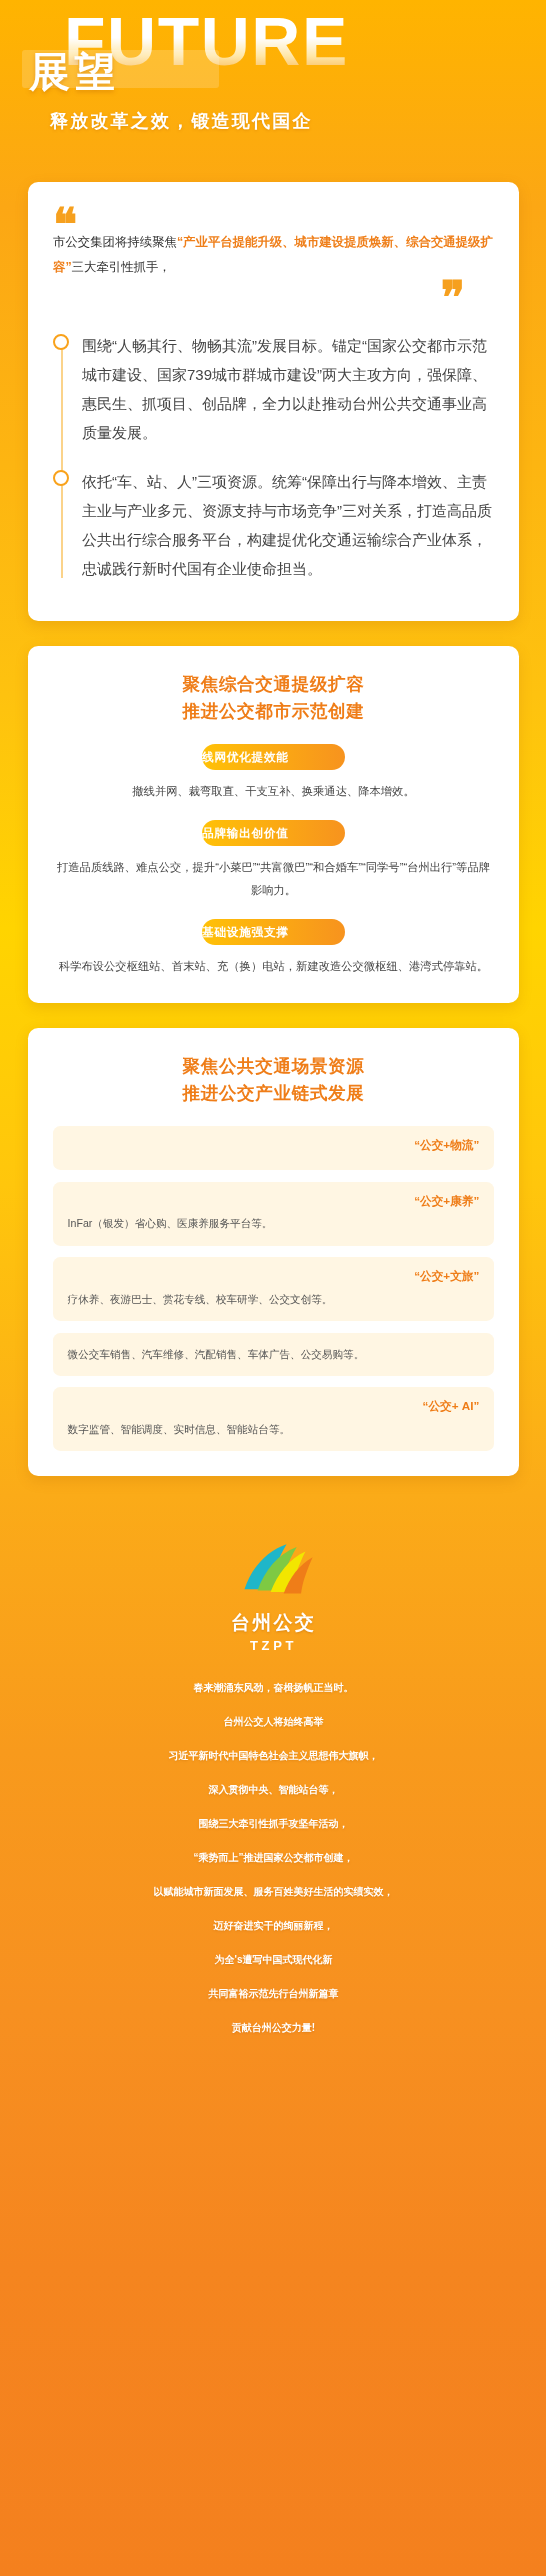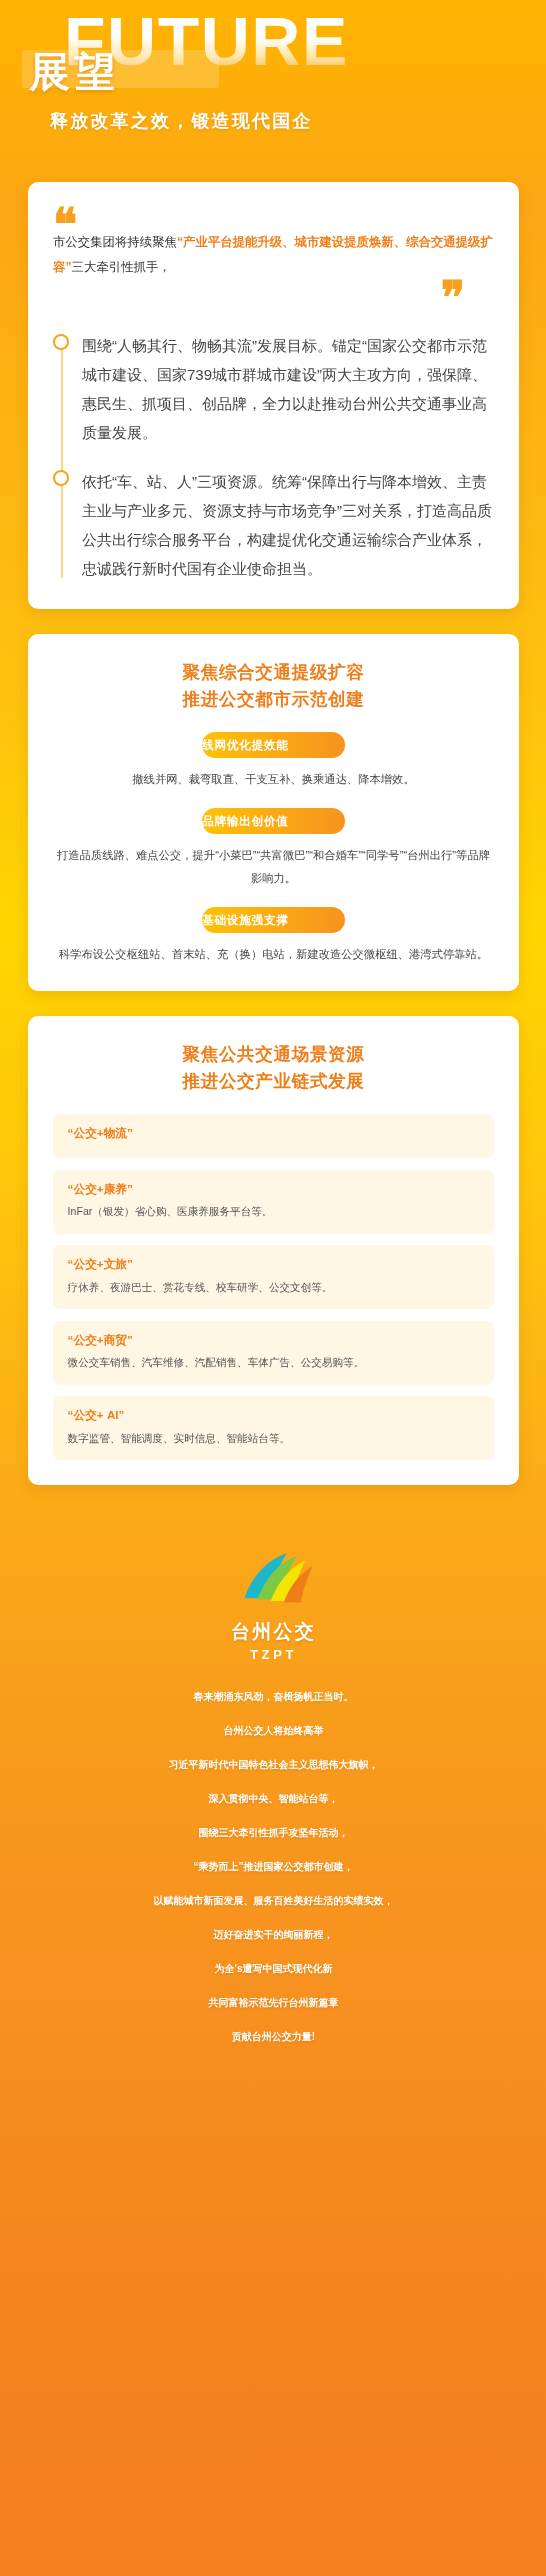--- a/index.html
+++ b/index.html
@@ -131,21 +131,21 @@
     left: 8px;
     top: 5.8px;
     bottom: 5.8px;
     width: 1.5px;
     background: #fbd38a;
   }
   .tl-item {
     position: relative;
     margin-bottom: 19px;
   }
-  .tl-item:last-child { margin-bottom: 0; }
+  .tl-item:last-child { margin-bottom: 12px; }
   .tl-dot {
     position: absolute;
     left: -29px;
     top: 2.9px;
     width: 16px;
     height: 16px;
     border-radius: 50%;
     border: 2.9px solid #f9a21b;
     background: #ffffff;
     box-sizing: border-box;
@@ -194,20 +194,21 @@
     border-radius: 7.3px;
     padding: 11.7px 14.6px;
     margin-bottom: 11.7px;
   }
   .sub-card:last-child { margin-bottom: 0; }
   .sub-card .sc-title {
     font-size: 11.7px;
     font-weight: 700;
     color: #ef7d18;
     margin-bottom: 5.8px;
+    text-align: right;
   }
   .sub-card .sc-text {
     font-size: 10.6px;
     line-height: 1.85;
     color: #555;
   }
 
   
   .footer {
     padding: 14.6px 29px 51px 29px;
@@ -305,21 +306,20 @@
     </div>
     <div class="sub-card">
       <div class="sc-title">“公交+康养”</div>
       <div class="sc-text">InFar（银发）省心购、医康养服务平台等。</div>
     </div>
     <div class="sub-card">
       <div class="sc-title">“公交+文旅”</div>
       <div class="sc-text">疗休养、夜游巴士、赏花专线、校车研学、公交文创等。</div>
     </div>
     <div class="sub-card">
-      <div class="sc-title">“公交+商贸”</div>
       <div class="sc-text">微公交车销售、汽车维修、汽配销售、车体广告、公交易购等。</div>
     </div>
     <div class="sub-card">
       <div class="sc-title">“公交+ AI”</div>
       <div class="sc-text">数字监管、智能调度、实时信息、智能站台等。</div>
     </div>
   </div>
 
   <div class="footer">
     <div class="logo-wrap">

